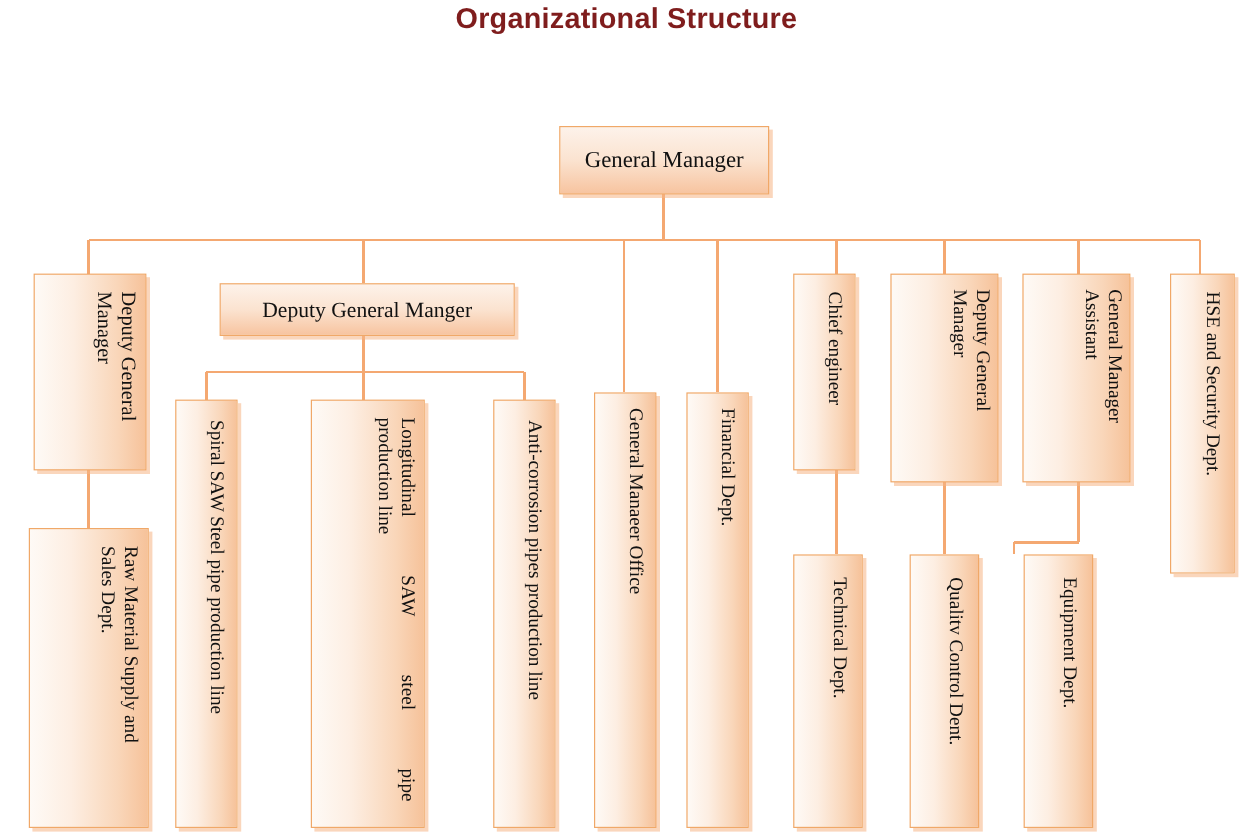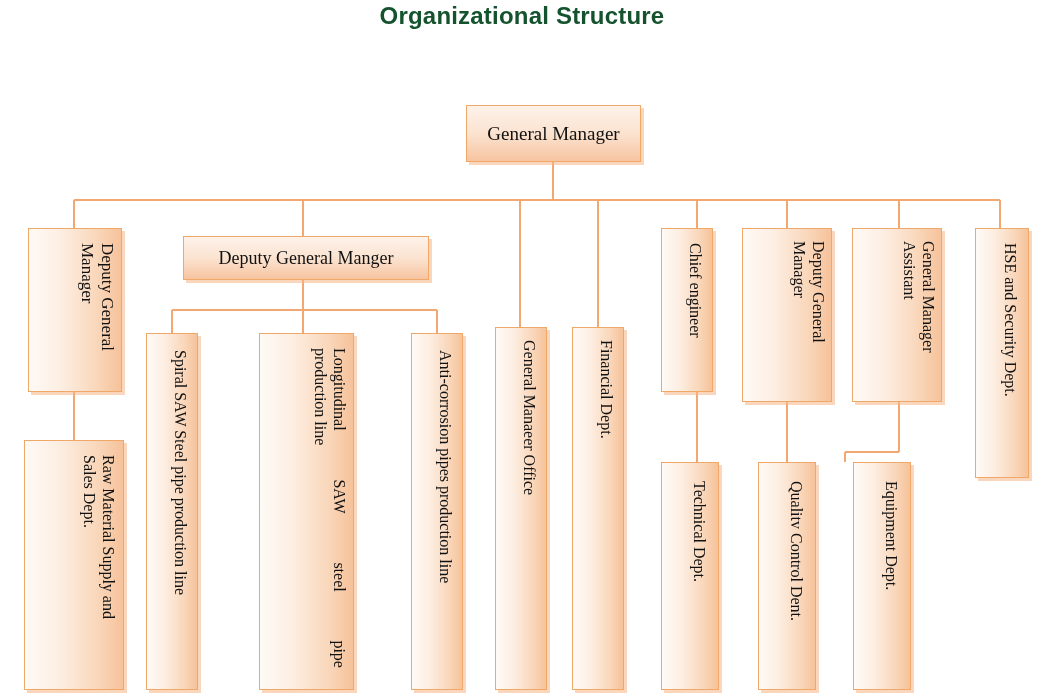--- a/index.html
+++ b/index.html
@@ -22,21 +22,21 @@
   
   #chart-title {
     position: absolute;
     left: 0;
     top: 2px;
     width: 1044px;
     text-align: center;
     font-family: "Liberation Sans", sans-serif;
     font-weight: bold;
     font-size: 24px;
-    color: #14532d;
+    color: #7f1d1d;
     letter-spacing: 0.2px;
   }
 
   
   #connectors {
     position: absolute;
     left: 0;
     top: 0;
     width: 1044px;
     height: 700px;

